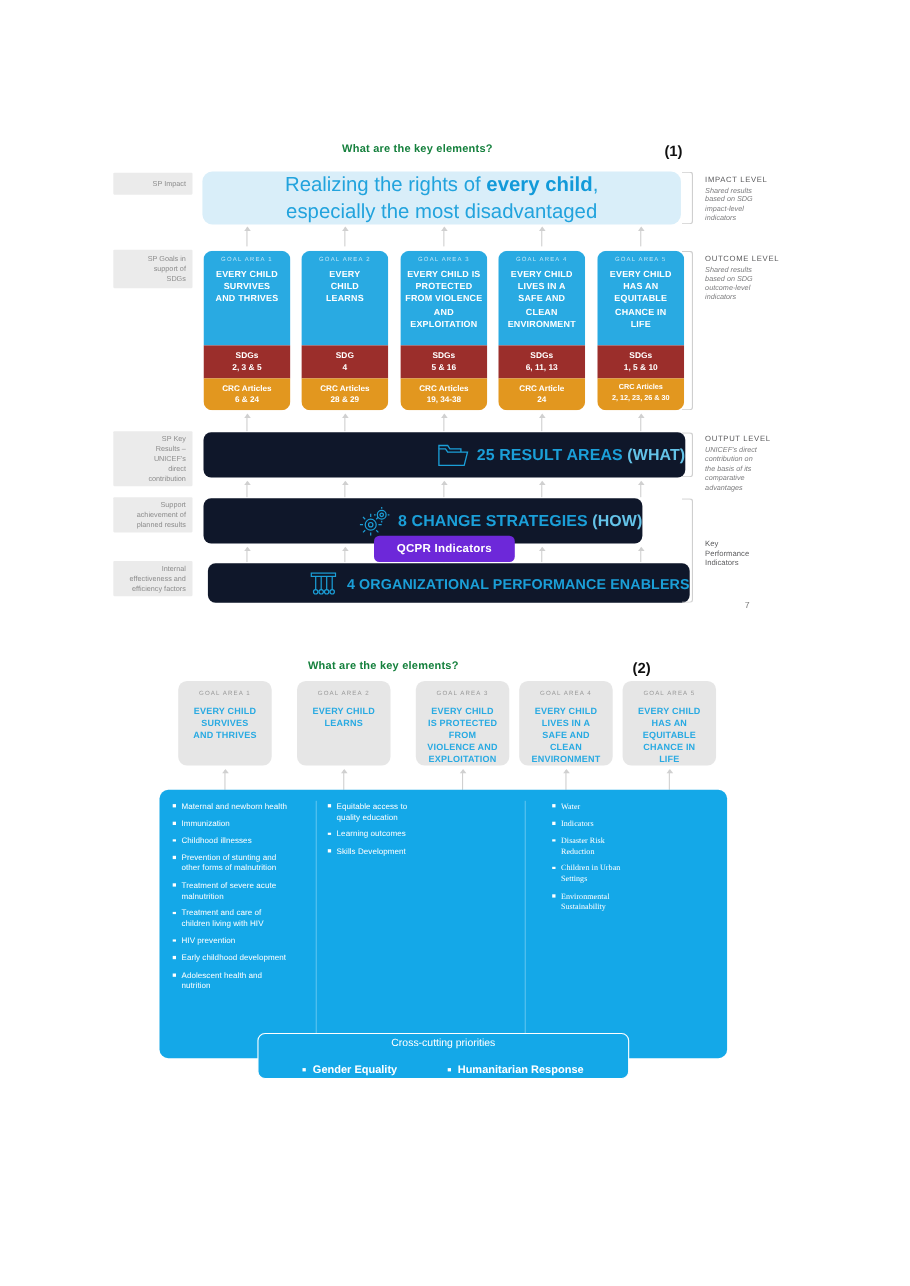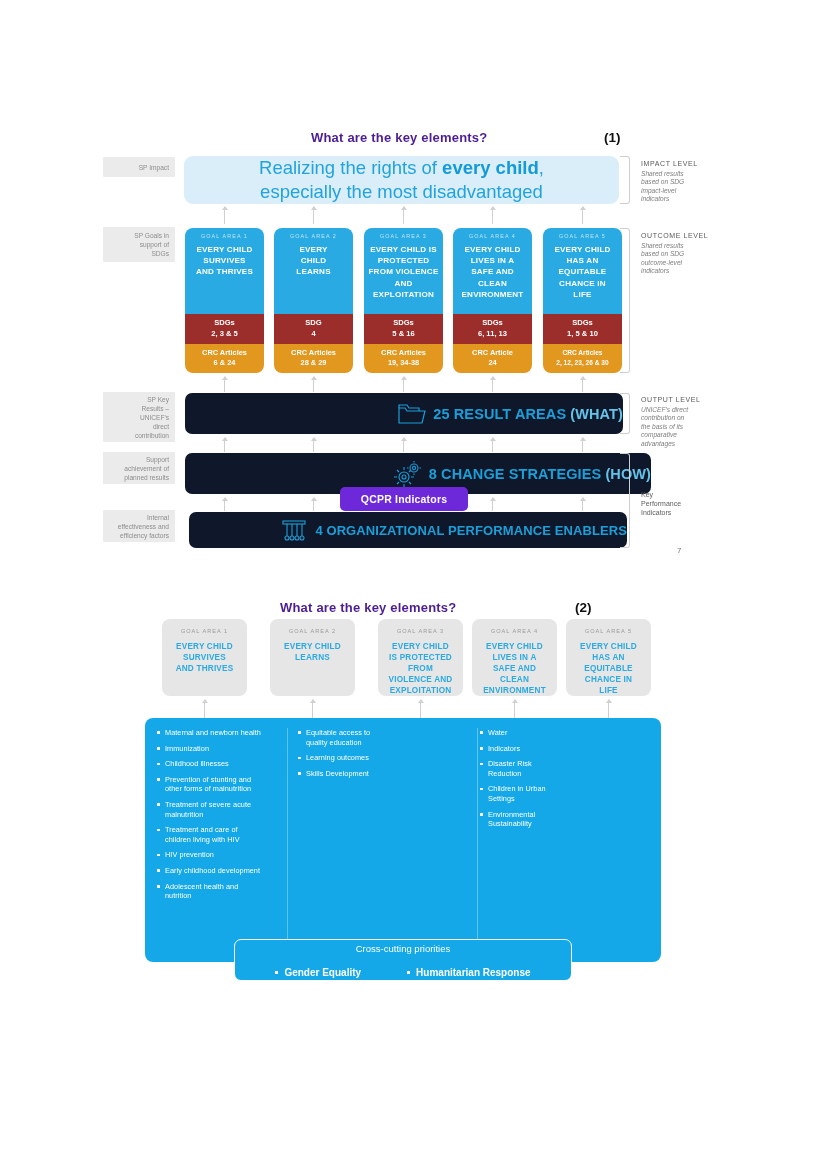--- a/index.html
+++ b/index.html
@@ -13,23 +13,23 @@
     position: relative;
     font-family: "Liberation Sans", sans-serif;
     overflow: hidden;
   }
   .page { position: absolute; inset: 0; }
 
   
   .abs { position: absolute; box-sizing: border-box; }
 
   .slide-title {
-    font-size: 13px;
-    font-weight: bold;
-    color: #4c1d95;
+    font-size: 10px;
+    font-weight: bold;
+    color: #15803d;
     letter-spacing: .2px;
     white-space: nowrap;
   }
   .slide-num {
     font-size: 13.5px;
     font-weight: bold;
     color: #101010;
   }
 
   
@@ -422,21 +422,21 @@
         <span class="soft">(WHAT)</span>
       </div>
     </div>
 
     <div class="abs arrow-up" style="left:224px;top:438px;height:14px;"></div>
     <div class="abs arrow-up" style="left:313px;top:438px;height:14px;"></div>
     <div class="abs arrow-up" style="left:403px;top:438px;height:14px;"></div>
     <div class="abs arrow-up" style="left:492px;top:438px;height:14px;"></div>
     <div class="abs arrow-up" style="left:582px;top:438px;height:14px;"></div>
 
-    <div class="abs grey-bar" style="left:185px;top:453px;width:466px;height:41px;">
+    <div class="abs grey-bar" style="left:185px;top:453px;width:399px;height:41px;">
       <div class="bar-icon">
         <svg width="28" height="26" viewBox="0 0 28 26" fill="none" stroke="#1b9fd8" stroke-width="1.1">
           <circle cx="10" cy="16" r="5"></circle>
           <circle cx="10" cy="16" r="2"></circle>
           <path d="M10 9 L10 6 M10 23 L10 26 M3 16 L0 16 M17 16 L20 16 M5 11 L3 9 M15 21 L17 23 M15 11 L17 9 M5 21 L3 23"></path>
           <circle cx="20" cy="7" r="4"></circle>
           <circle cx="20" cy="7" r="1.6"></circle>
           <path d="M20 1.5 L20 0 M20 12.5 L20 14 M14.5 7 L13 7 M25.5 7 L27 7"></path>
         </svg>
       </div>
@@ -594,21 +594,21 @@
 
       <div class="bullet-col divided" style="left:124px;width:86px;padding-left:10px;height:224px;margin-left:18px;">
         <ul>
           <li>Equitable access to quality education</li>
           <li>Learning outcomes</li>
           <li>Skills Development</li>
         </ul>
       </div>
 
 
-      <div class="bullet-col divided" style="left:332px;width:76px;padding-left:2px;height:224px;">
+      <div class="bullet-col divided" style="left:332px;width:76px;padding-left:24px;height:224px;font-family:Liberation Serif, serif;">
         <ul>
           <li>Water</li>
           <li>Indicators</li>
           <li>Disaster Risk Reduction</li>
           <li>Children in Urban Settings</li>
           <li>Environmental Sustainability</li>
         </ul>
       </div>
 
     </div>

